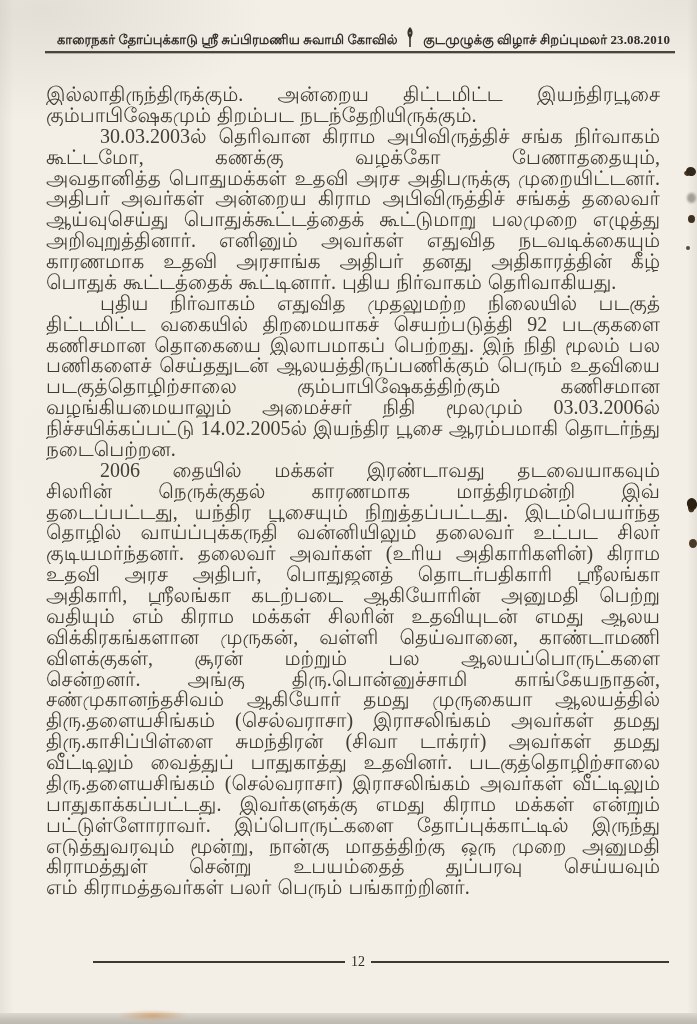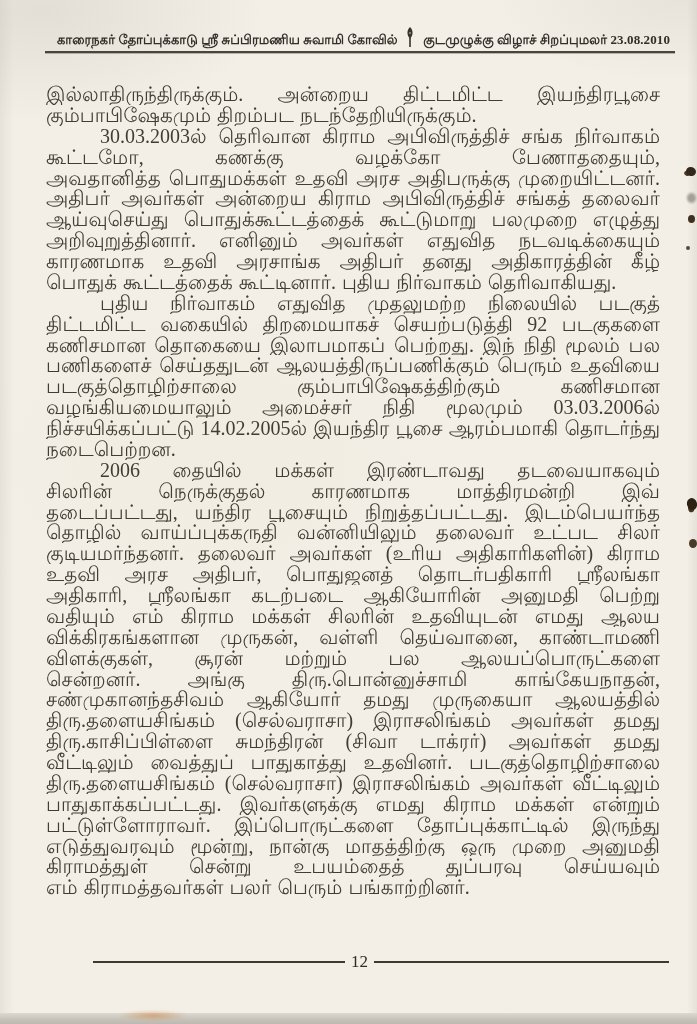--- a/index.html
+++ b/index.html
@@ -48,21 +48,21 @@
 
   
   .footer{
     position:absolute;top:955px;left:93px;width:576px;
     display:flex;align-items:center;
   }
   .footer .rule{height:2px;background:#3e3830;}
   .footer .rule.left{width:252px;}
   .footer .rule.right{flex:1;}
   .page-number{
-    font-size:17px;color:#2e2a24;padding:0 6px;line-height:14px;
+    font-size:14px;color:#2e2a24;padding:0 6px;line-height:14px;
     font-family:"Liberation Serif",serif;
   }
 
   
   .mark{position:absolute;border-radius:50%;}
   .mark-1{left:686px;top:167px;width:10px;height:9px;background:#33281c;
           box-shadow:-3px 3px 0 -2px #4a3826;transform:rotate(20deg);}
   .mark-2{left:687px;top:193px;width:9px;height:10px;background:#a59e94;filter:blur(1.2px);}
   .mark-3{left:688px;top:215px;width:7px;height:8px;background:#40301f;filter:blur(.4px);}
   .mark-4{left:686px;top:246px;width:4px;height:4px;background:#5c4934;filter:blur(.6px);}

